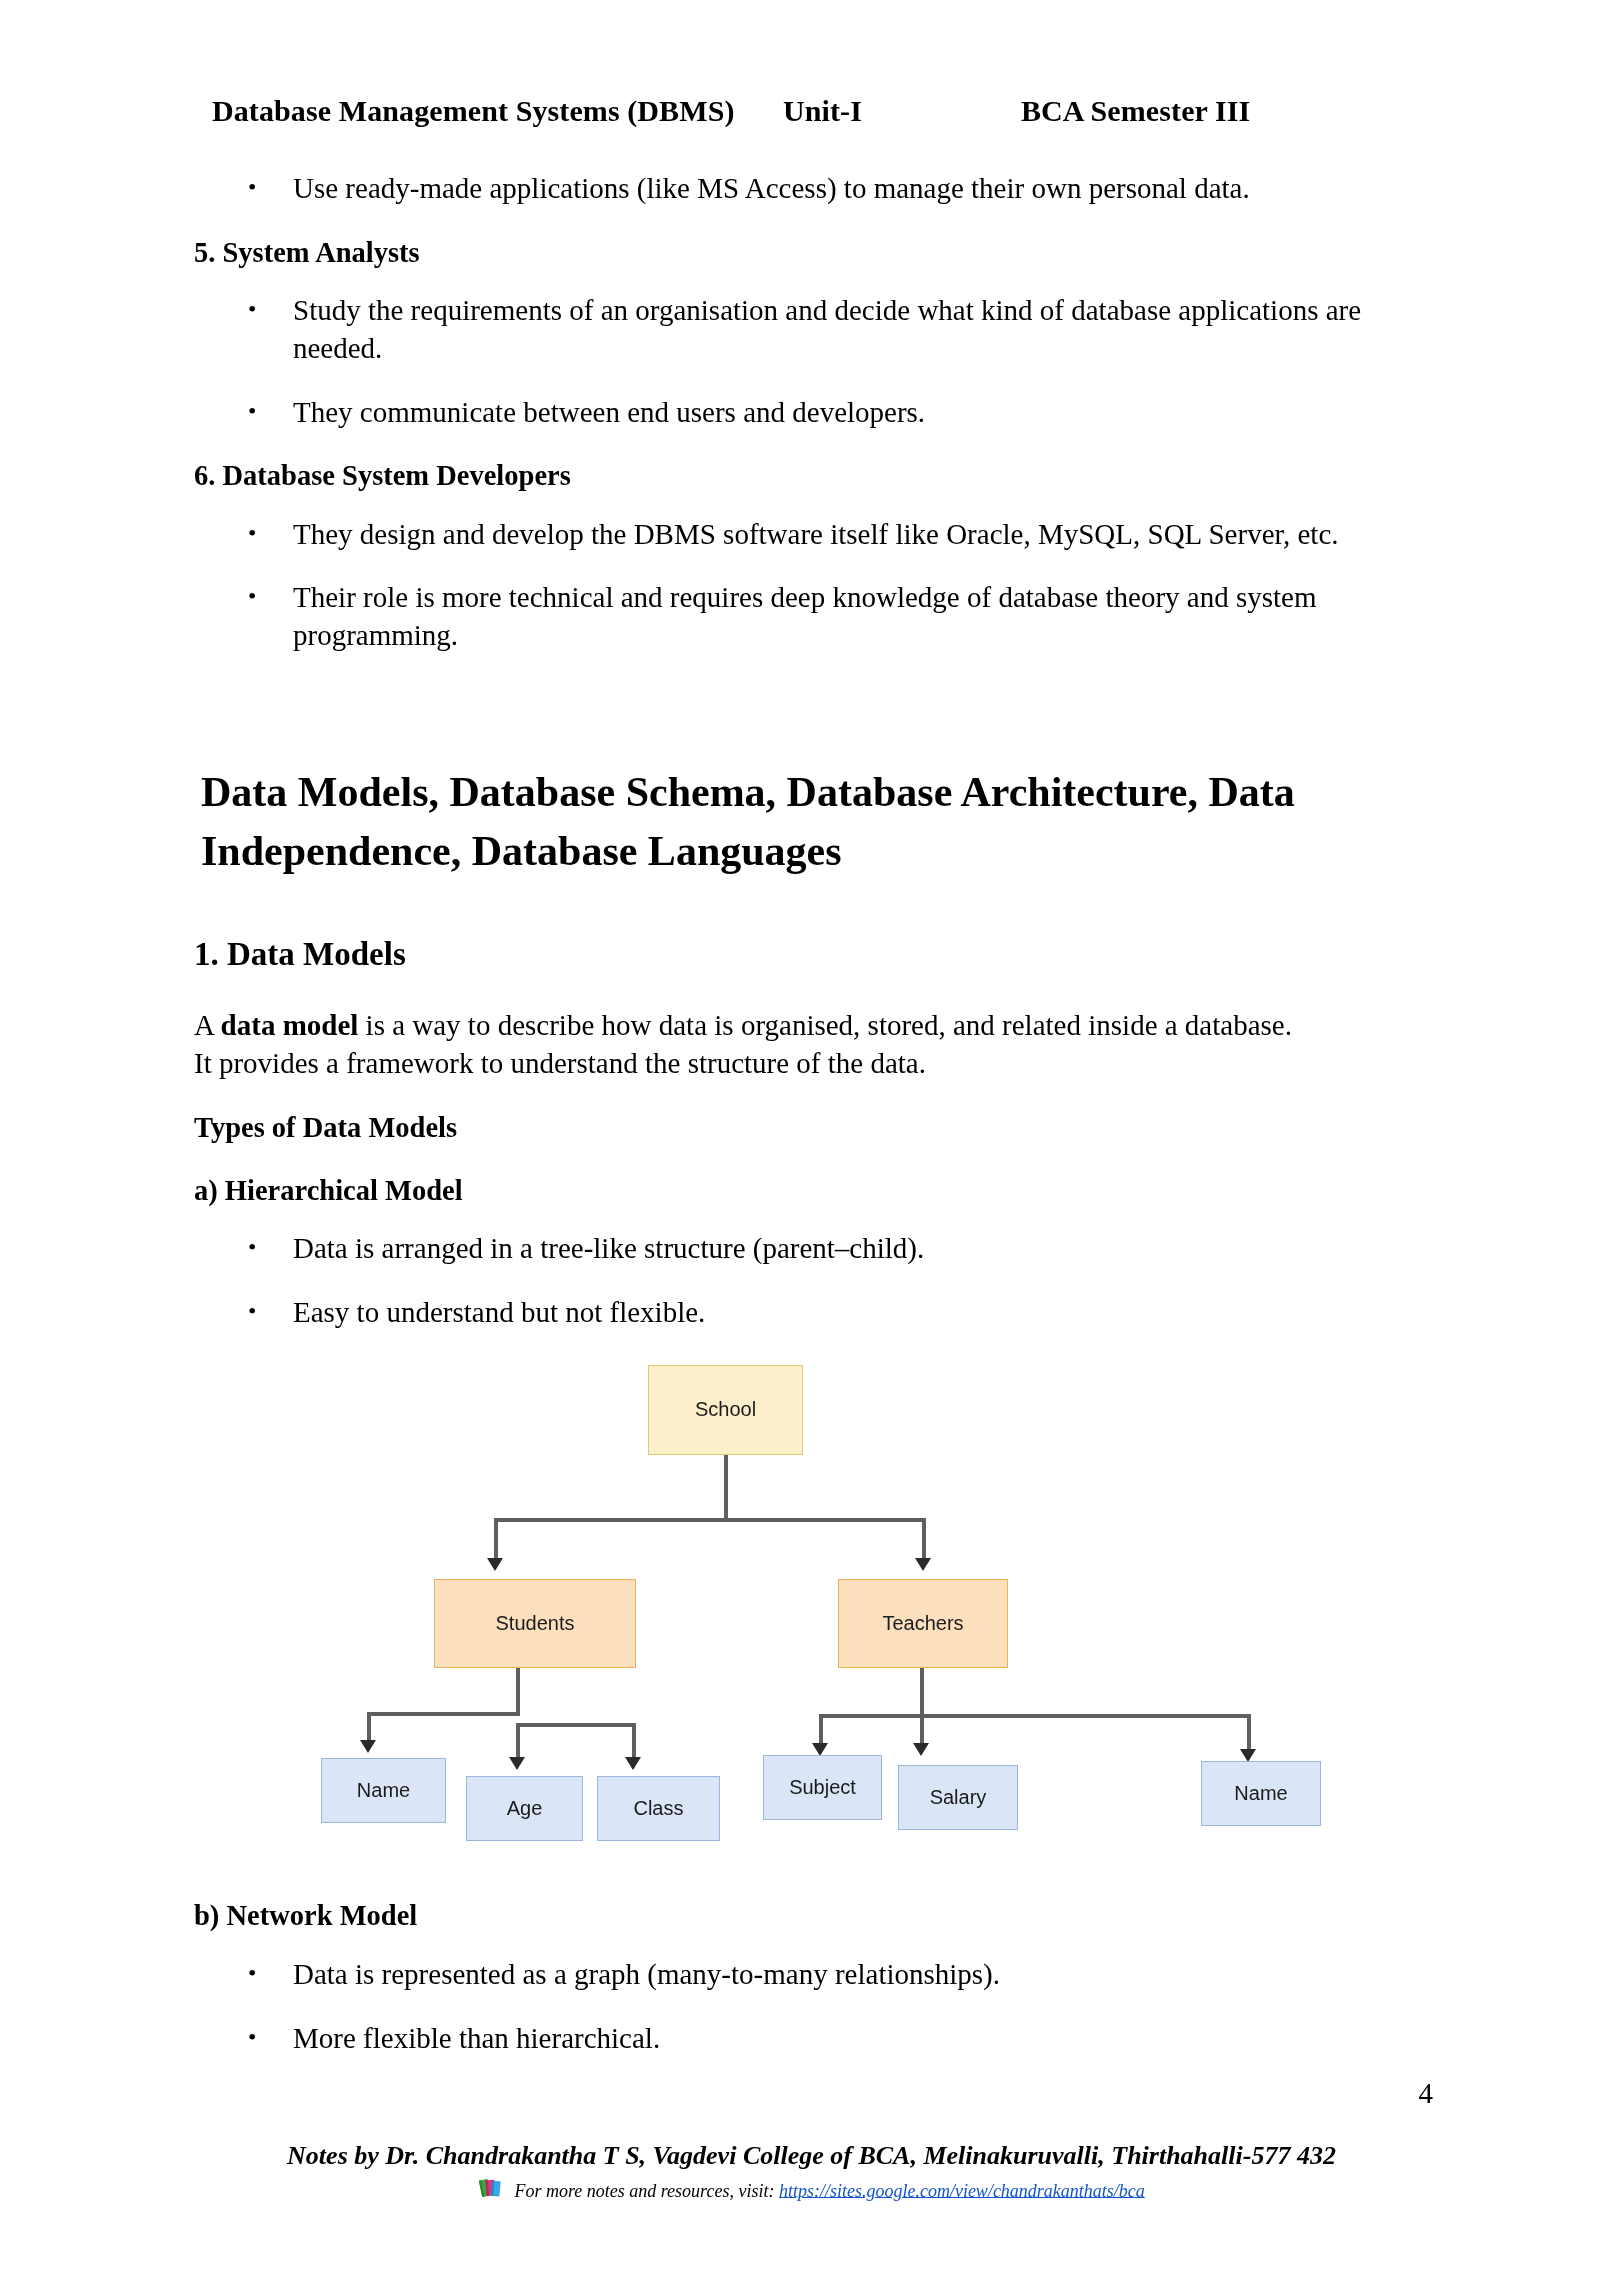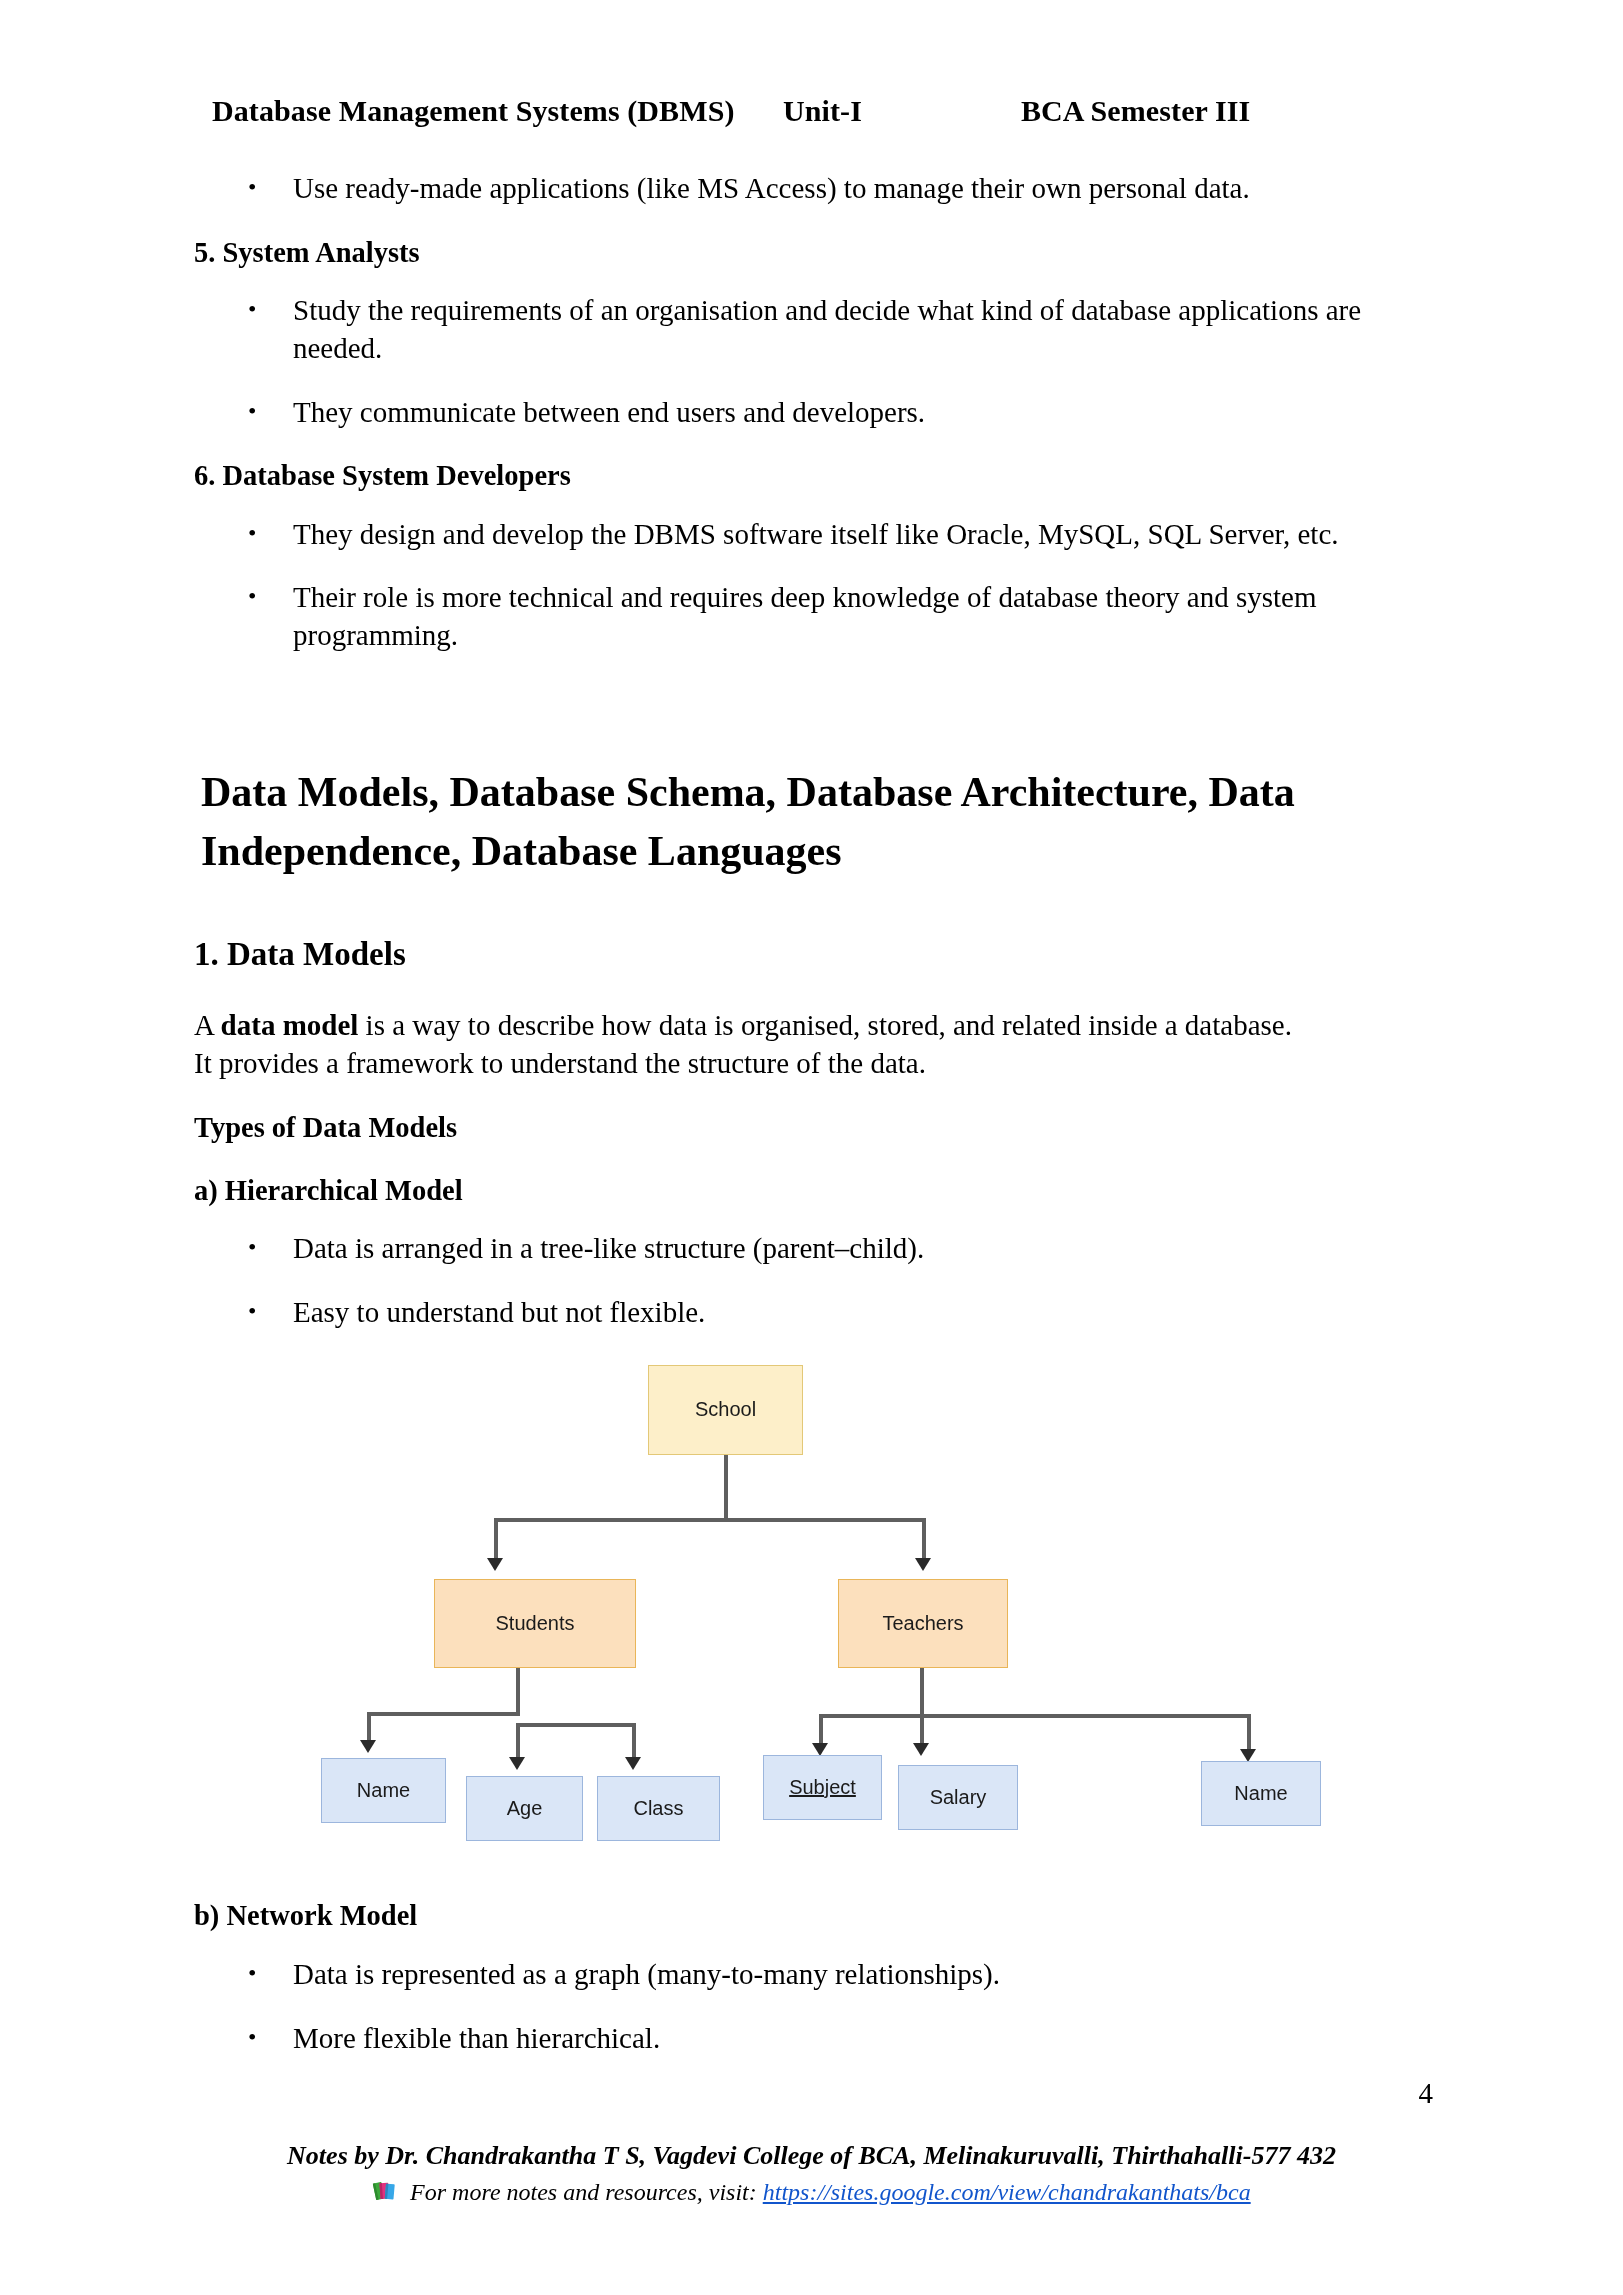--- a/index.html
+++ b/index.html
@@ -157,21 +157,21 @@
     left: 0;
     width: 1623px;
     text-align: center;
     font-style: italic;
     font-weight: bold;
     font-size: 26px;
     line-height: 1.45;
   }
   .doc-footer .line2 {
     font-weight: normal;
-    font-size: 24px;
+    font-size: 18px;
   }
   .doc-footer .books-icon {
     display: inline-block;
     vertical-align: -2.4px;
     margin-right: 4.8px;
   }
   .doc-footer a {
     color: #1155cc;
     text-decoration: underline;
     font-style: italic;
@@ -281,21 +281,21 @@
       <div class="arrow" style="left:461px; top:378px;"></div>
       <div class="connector" style="left:569px; top:349px; width:4px; height:33px;"></div>
       <div class="arrow" style="left:562px; top:378px;"></div>
       <div class="connector" style="left:896px; top:349px; width:4px; height:40px;"></div>
       <div class="arrow" style="left:889px; top:384px;"></div>
 
       <div class="node leaf" style="left:-30px; top:393px; width:125px; height:65px;">Name</div>
       <div class="node leaf" style="left:115px; top:411px; width:117px; height:65px;">Age</div>
       <div class="node leaf" style="left:246px; top:411px; width:123px; height:65px;">Class</div>
 
-      <div class="node leaf" style="left:412px; top:390px; width:119px; height:65px;text-decoration:underline;">Subject</div>
+      <div class="node leaf" style="left:412px; top:390px; width:119px; height:65px;">Subject</div>
       <div class="node leaf" style="left:547px; top:400px; width:120px; height:65px;">Salary</div>
       <div class="node leaf" style="left:850px; top:396px; width:120px; height:65px;">Name</div>
     </div>
 
     <div class="spacer-s"></div>
 
     <div class="sub-head" style="margin-top:139px;">b) Network Model</div>
     <ul class="bullet-list">
       <li>
         <span class="bdot">•</span>

